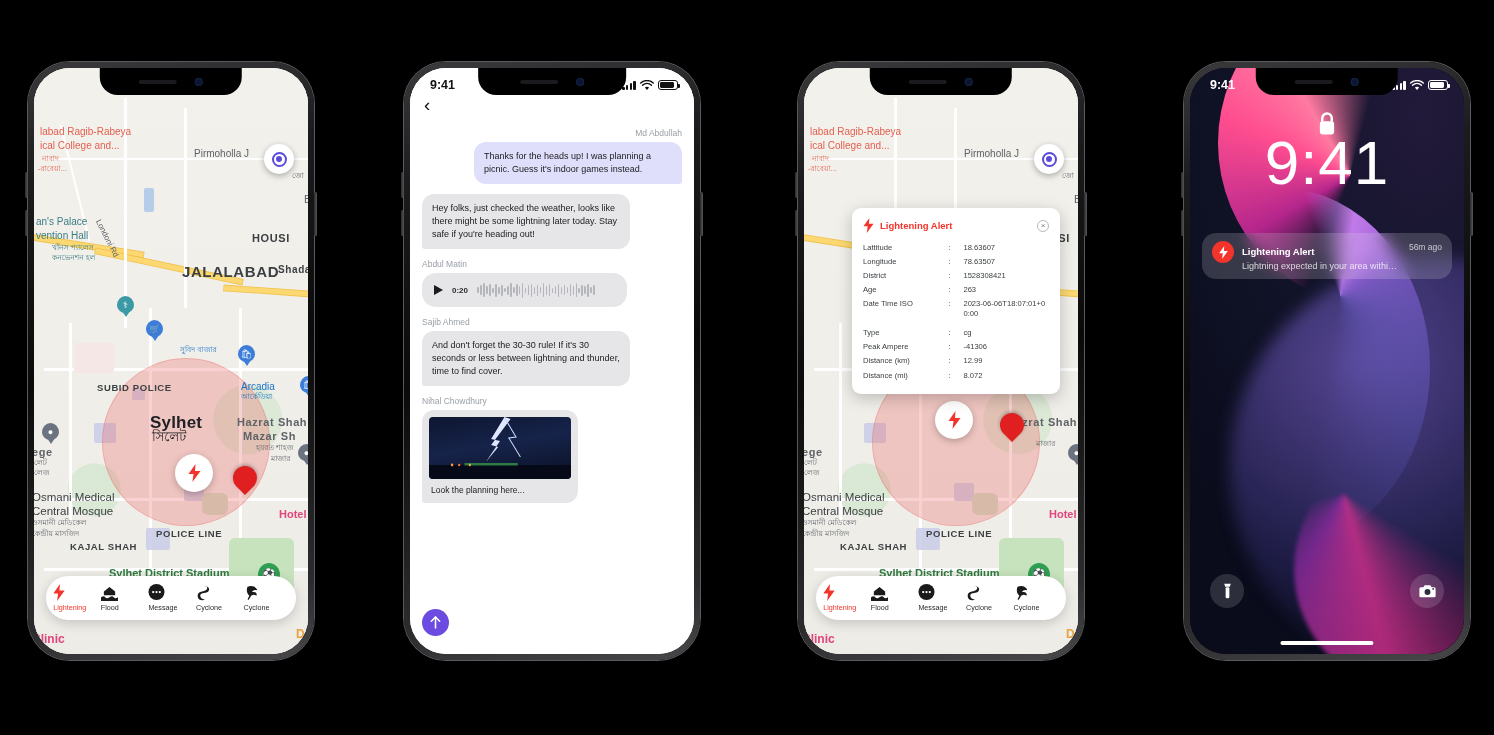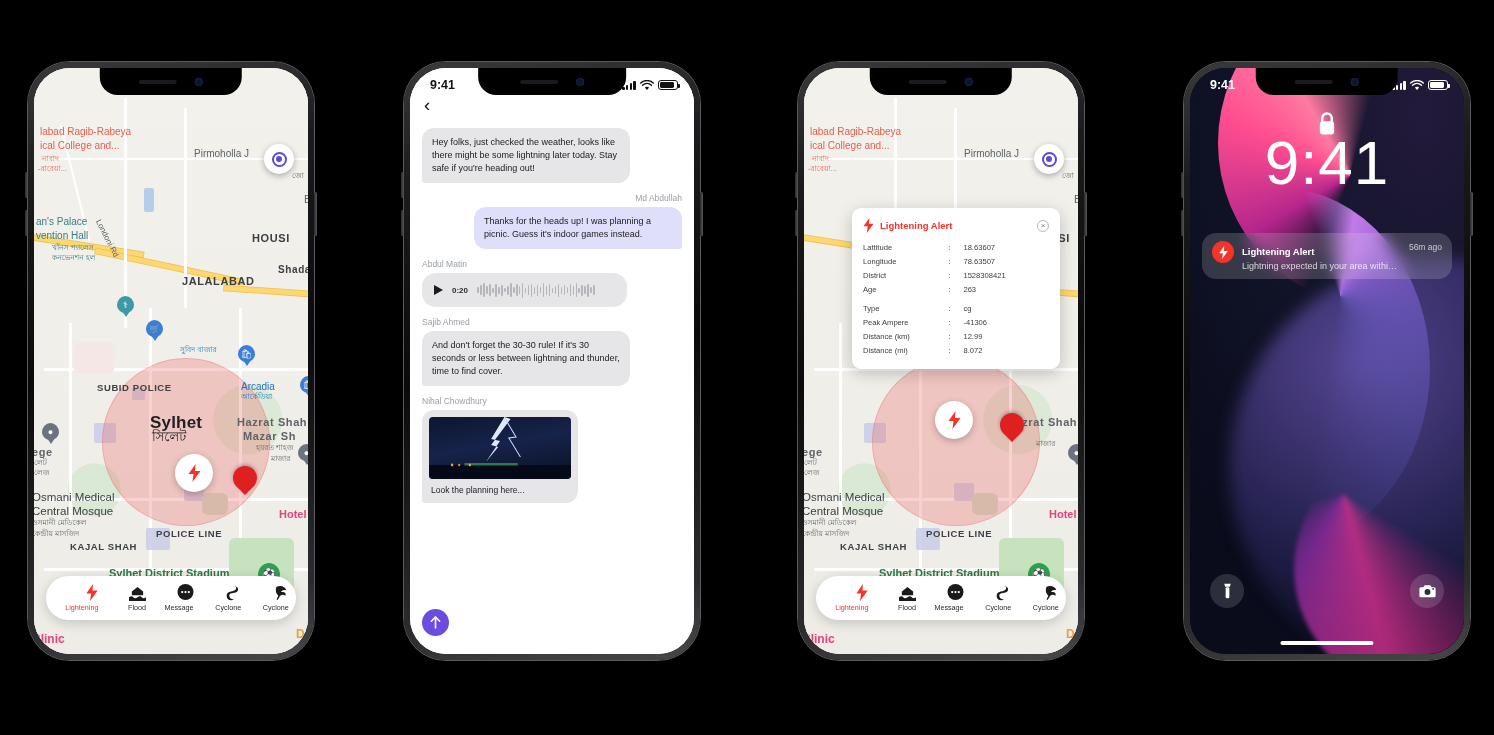--- a/index.html
+++ b/index.html
@@ -109,21 +109,21 @@
   .loc-btn .dot { width:6px;height:6px;border-radius:50%;background:#5b4bdb;}
 
   
   .bottomnav {
     position: absolute; left: 12px; right: 12px; bottom: 34px; height: 44px;
     background: #fff; border-radius: 22px;
     box-shadow: 0 3px 12px rgba(0,0,0,.18);
     display: flex; align-items: center; justify-content: space-around;
     z-index: 30; padding: 0 6px;
   }
-  .navitem { display:flex; flex-direction:column; align-items:flex-end; gap:2px; width:19%; }
+  .navitem { display:flex; flex-direction:column; align-items:flex-start; gap:2px; width:19%; }
   .navitem .ic { height: 17px; display:flex; align-items:flex-end; justify-content:center; }
   .navitem .lb { font-size: 7.2px; color: #2b2b2b; }
   .navitem.active .lb { color: #f2342b; }
 
   
   .chatwrap { position:absolute; inset:0; background:#fff; display:flex; flex-direction:column; }
   .chat-header {
     height: 54px; padding-top: 24px; display:flex; align-items:center;
     background:#fff; position:relative; flex: 0 0 auto;
   }
@@ -261,21 +261,21 @@
 
         <div class="maplabel red" style="left:6px; top:58px;">labad Ragib-Rabeya</div>
         <div class="maplabel red" style="left:6px; top:72px;">ical College and...</div>
         <div class="maplabel bn" style="left:8px; top:87px; color:#e4604f;">নাবাদ</div>
         <div class="maplabel bn" style="left:4px; top:97px; color:#e4604f;">-রাবেয়া...</div>
         <div class="maplabel" style="left:160px; top:80px; font-size:10px;">Pirmoholla J</div>
         <div class="maplabel bn" style="left:258px; top:104px;">জাে</div>
         <div class="maplabel" style="left:270px; top:125px; font-size:11px;">Bi</div>
         <div class="maplabel" style="left:68px; top:150px; font-size:8px; transform:rotate(63deg); transform-origin:left top;">Londoni Rd</div>
         <div class="maplabel dark" style="left:218px; top:164px; font-size:11px;">HOUSI</div>
-        <div class="maplabel dark" style="left:148px; top:195px; font-size:11px;margin-top:12px;">JALALABAD</div>
+        <div class="maplabel dark" style="left:148px; top:195px; font-size:15px;">JALALABAD</div>
         <div class="maplabel dark" style="left:244px; top:196px; font-size:10px;">Shada</div>
         <div class="maplabel teal" style="left:2px; top:148px;">an's Palace</div>
         <div class="maplabel teal" style="left:2px; top:162px;">vention Hall</div>
         <div class="maplabel bn" style="left:18px; top:176px; color:#3b7d85;">খাঁনস প্যালেস</div>
         <div class="maplabel bn" style="left:18px; top:186px; color:#3b7d85;">কনভেনশন হল</div>
         <div class="maplabel" style="left:-8px; top:207px; color:#1a73c9; font-weight:bold;">nt</div>
         <div class="maplabel dark" style="left:63px; top:315px; font-size:9.5px;">SUBID POLICE</div>
         <div class="maplabel bn" style="left:146px; top:278px; color:#1a73c9;">সুবিদ বাজার</div>
         <div class="maplabel" style="left:207px; top:313px; color:#1a73c9; font-size:10px;">Arcadia</div>
         <div class="maplabel bn" style="left:207px; top:325px; color:#1a73c9;">আর্কেডিয়া</div>
@@ -423,26 +423,26 @@
             </span>
         </span>
       </div>
 
       <div class="chatwrap">
         <div class="chat-header">
           <span class="chat-back">‹</span>
         </div>
 
         <div class="chat-body">
-          <div class="row them">
-            <div class="bubble">Hey folks, just checked the weather, looks like there might be some lightning later today. Stay safe if you're heading out!</div>
-          </div>
           <div class="row me">
             <div class="sender">Md Abdullah</div>
             <div class="bubble">Thanks for the heads up! I was planning a picnic. Guess it's indoor games instead.</div>
+          </div>
+          <div class="row them">
+            <div class="bubble">Hey folks, just checked the weather, looks like there might be some lightning later today. Stay safe if you're heading out!</div>
           </div>
           <div class="row them">
             <div class="sender">Abdul Matin</div>
             <div class="voice">
               <svg width="9" height="10" viewBox="0 0 9 10">
                   <path d="M0 0 L9 5 L0 10 Z" fill="#1b1b1f"></path>
                 </svg>
               <span class="dur">0:20</span>
               <span class="wave" id="wave">
                   <i style="height: 6px;"></i>
@@ -631,20 +631,25 @@
           <tr>
             <td class="k">District</td>
             <td class="c">:</td>
             <td>1528308421</td>
               </tr>
           <tr>
             <td class="k">Age</td>
             <td class="c">:</td>
             <td>263</td>
               </tr>
+          <tr>
+            <td class="k">Date Time ISO</td>
+            <td class="c">:</td>
+            <td style="word-break:break-all;">2023-06-06T18:07:01+00:00</td>
+              </tr>
           <tr class="gap">
             <td class="k">Type</td>
             <td class="c">:</td>
             <td>cg</td>
               </tr>
           <tr>
             <td class="k">Peak Ampere</td>
             <td class="c">:</td>
             <td>-41306</td>
               </tr>

